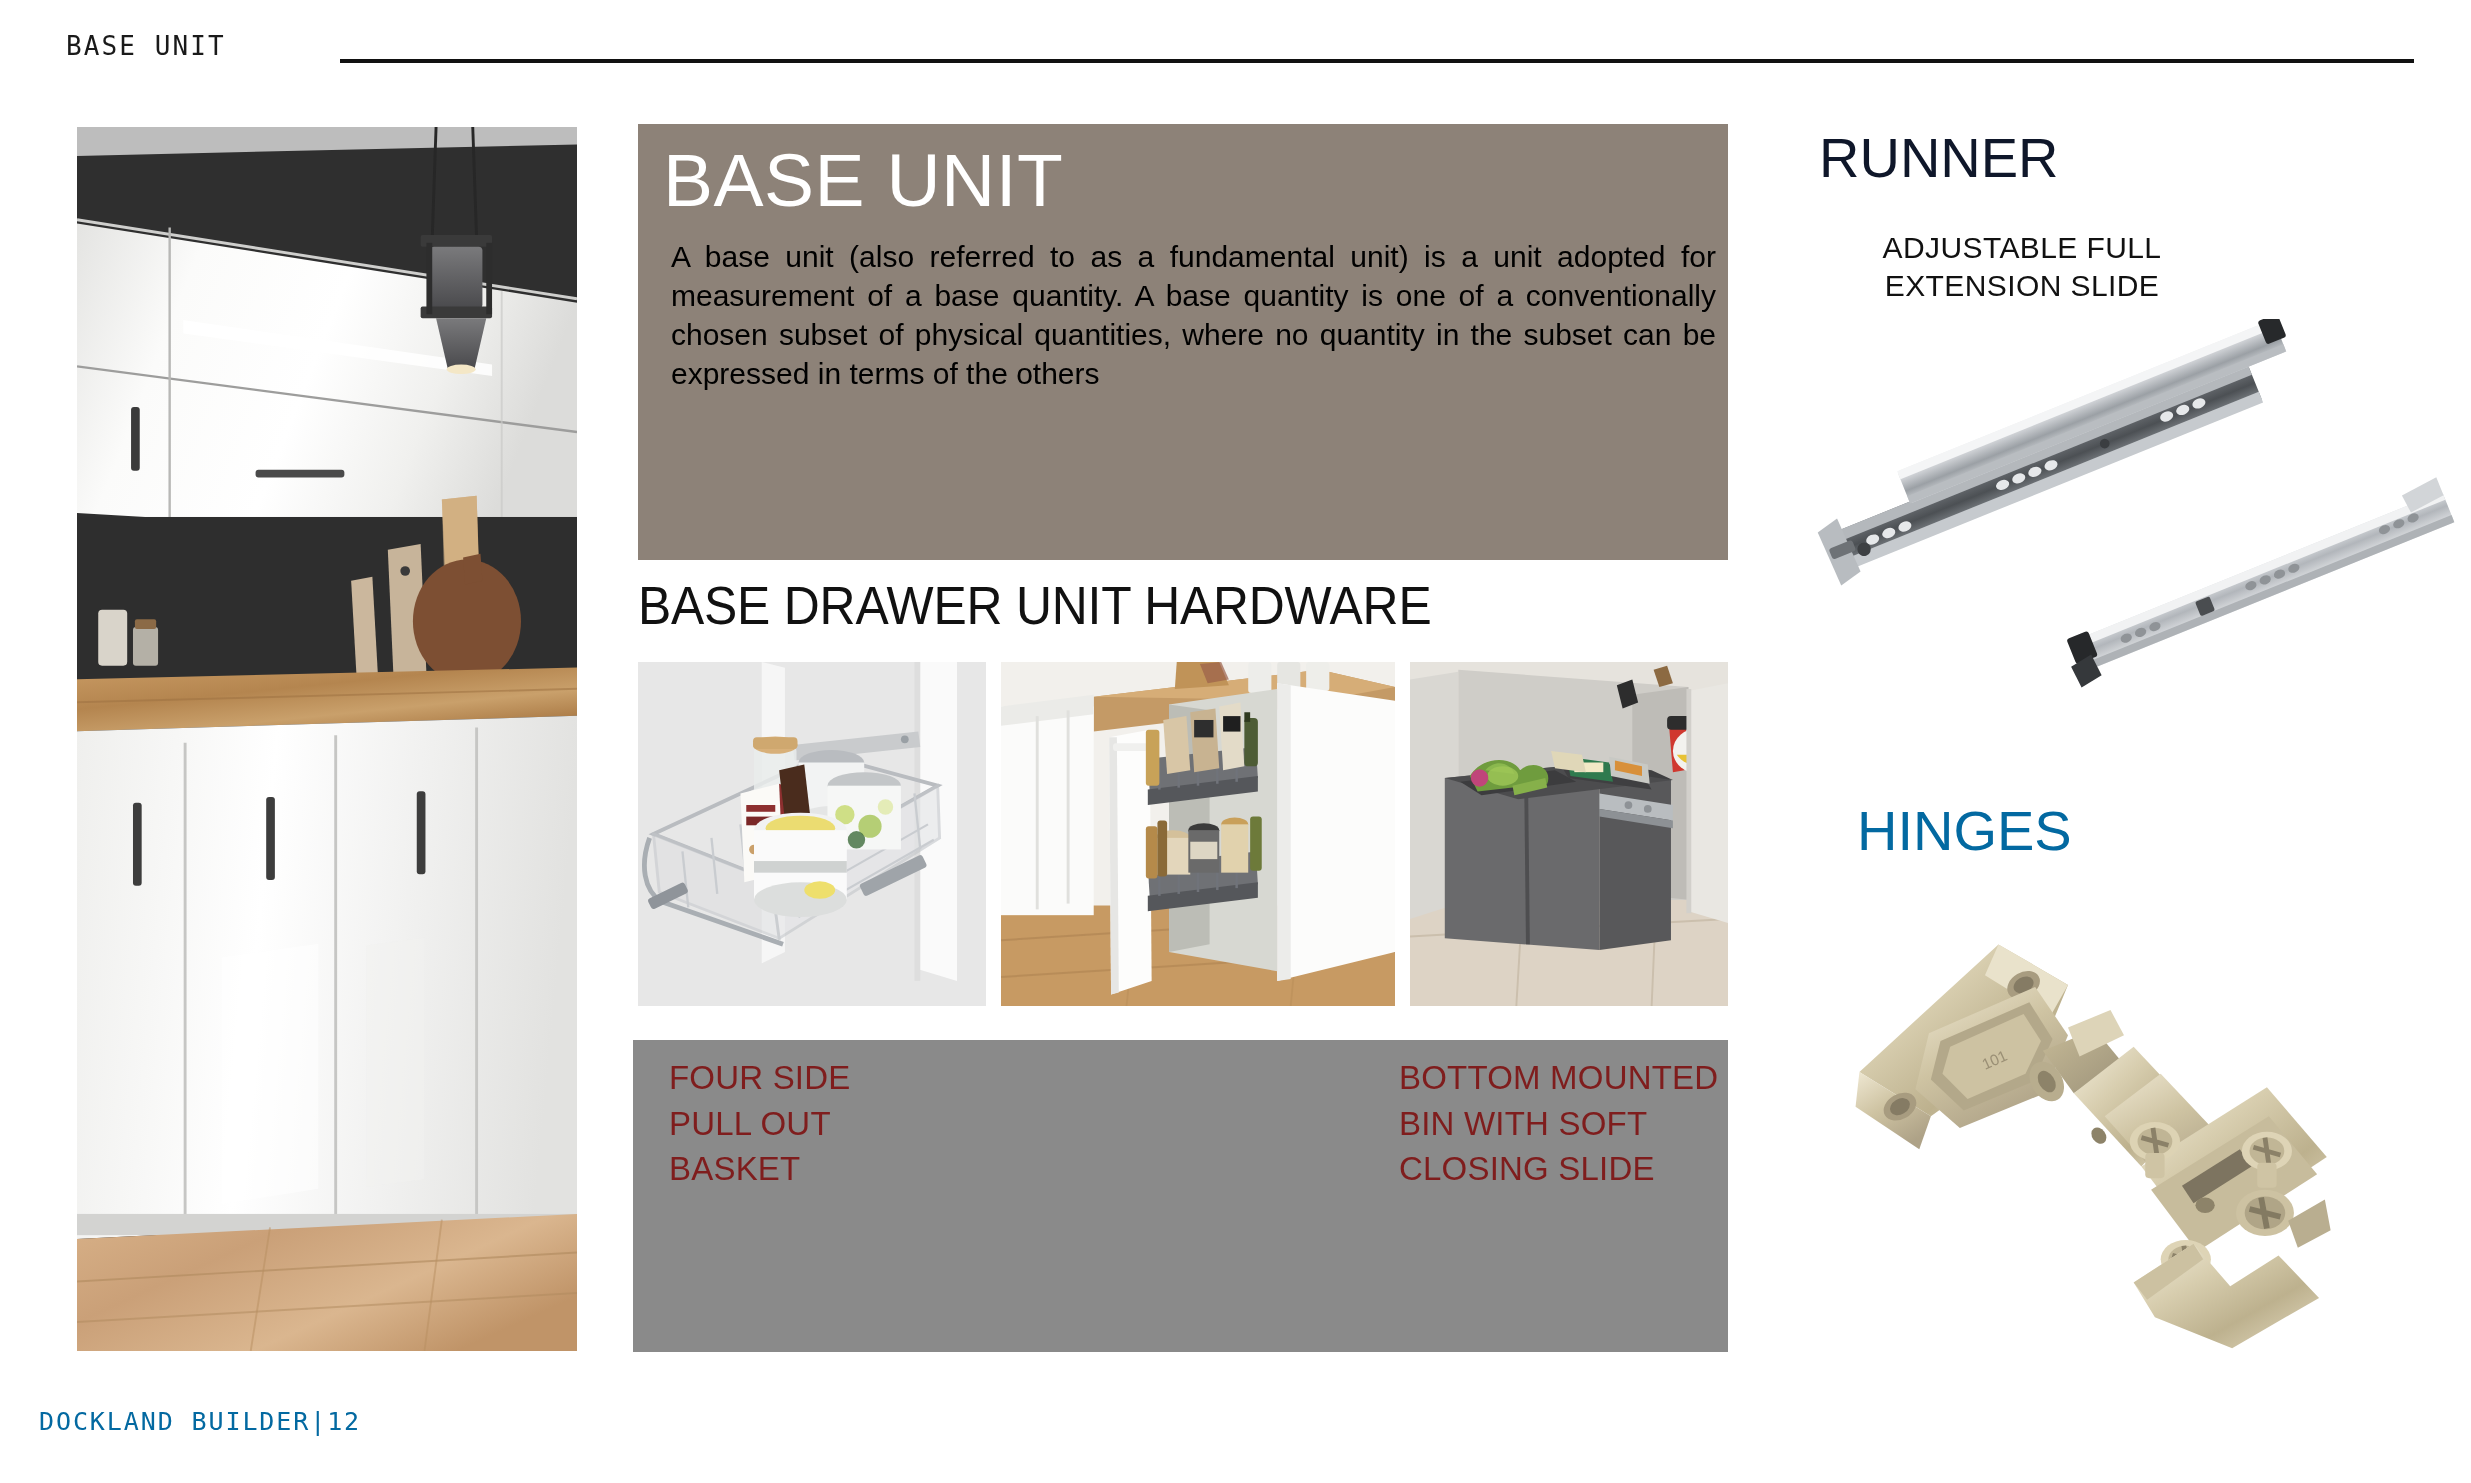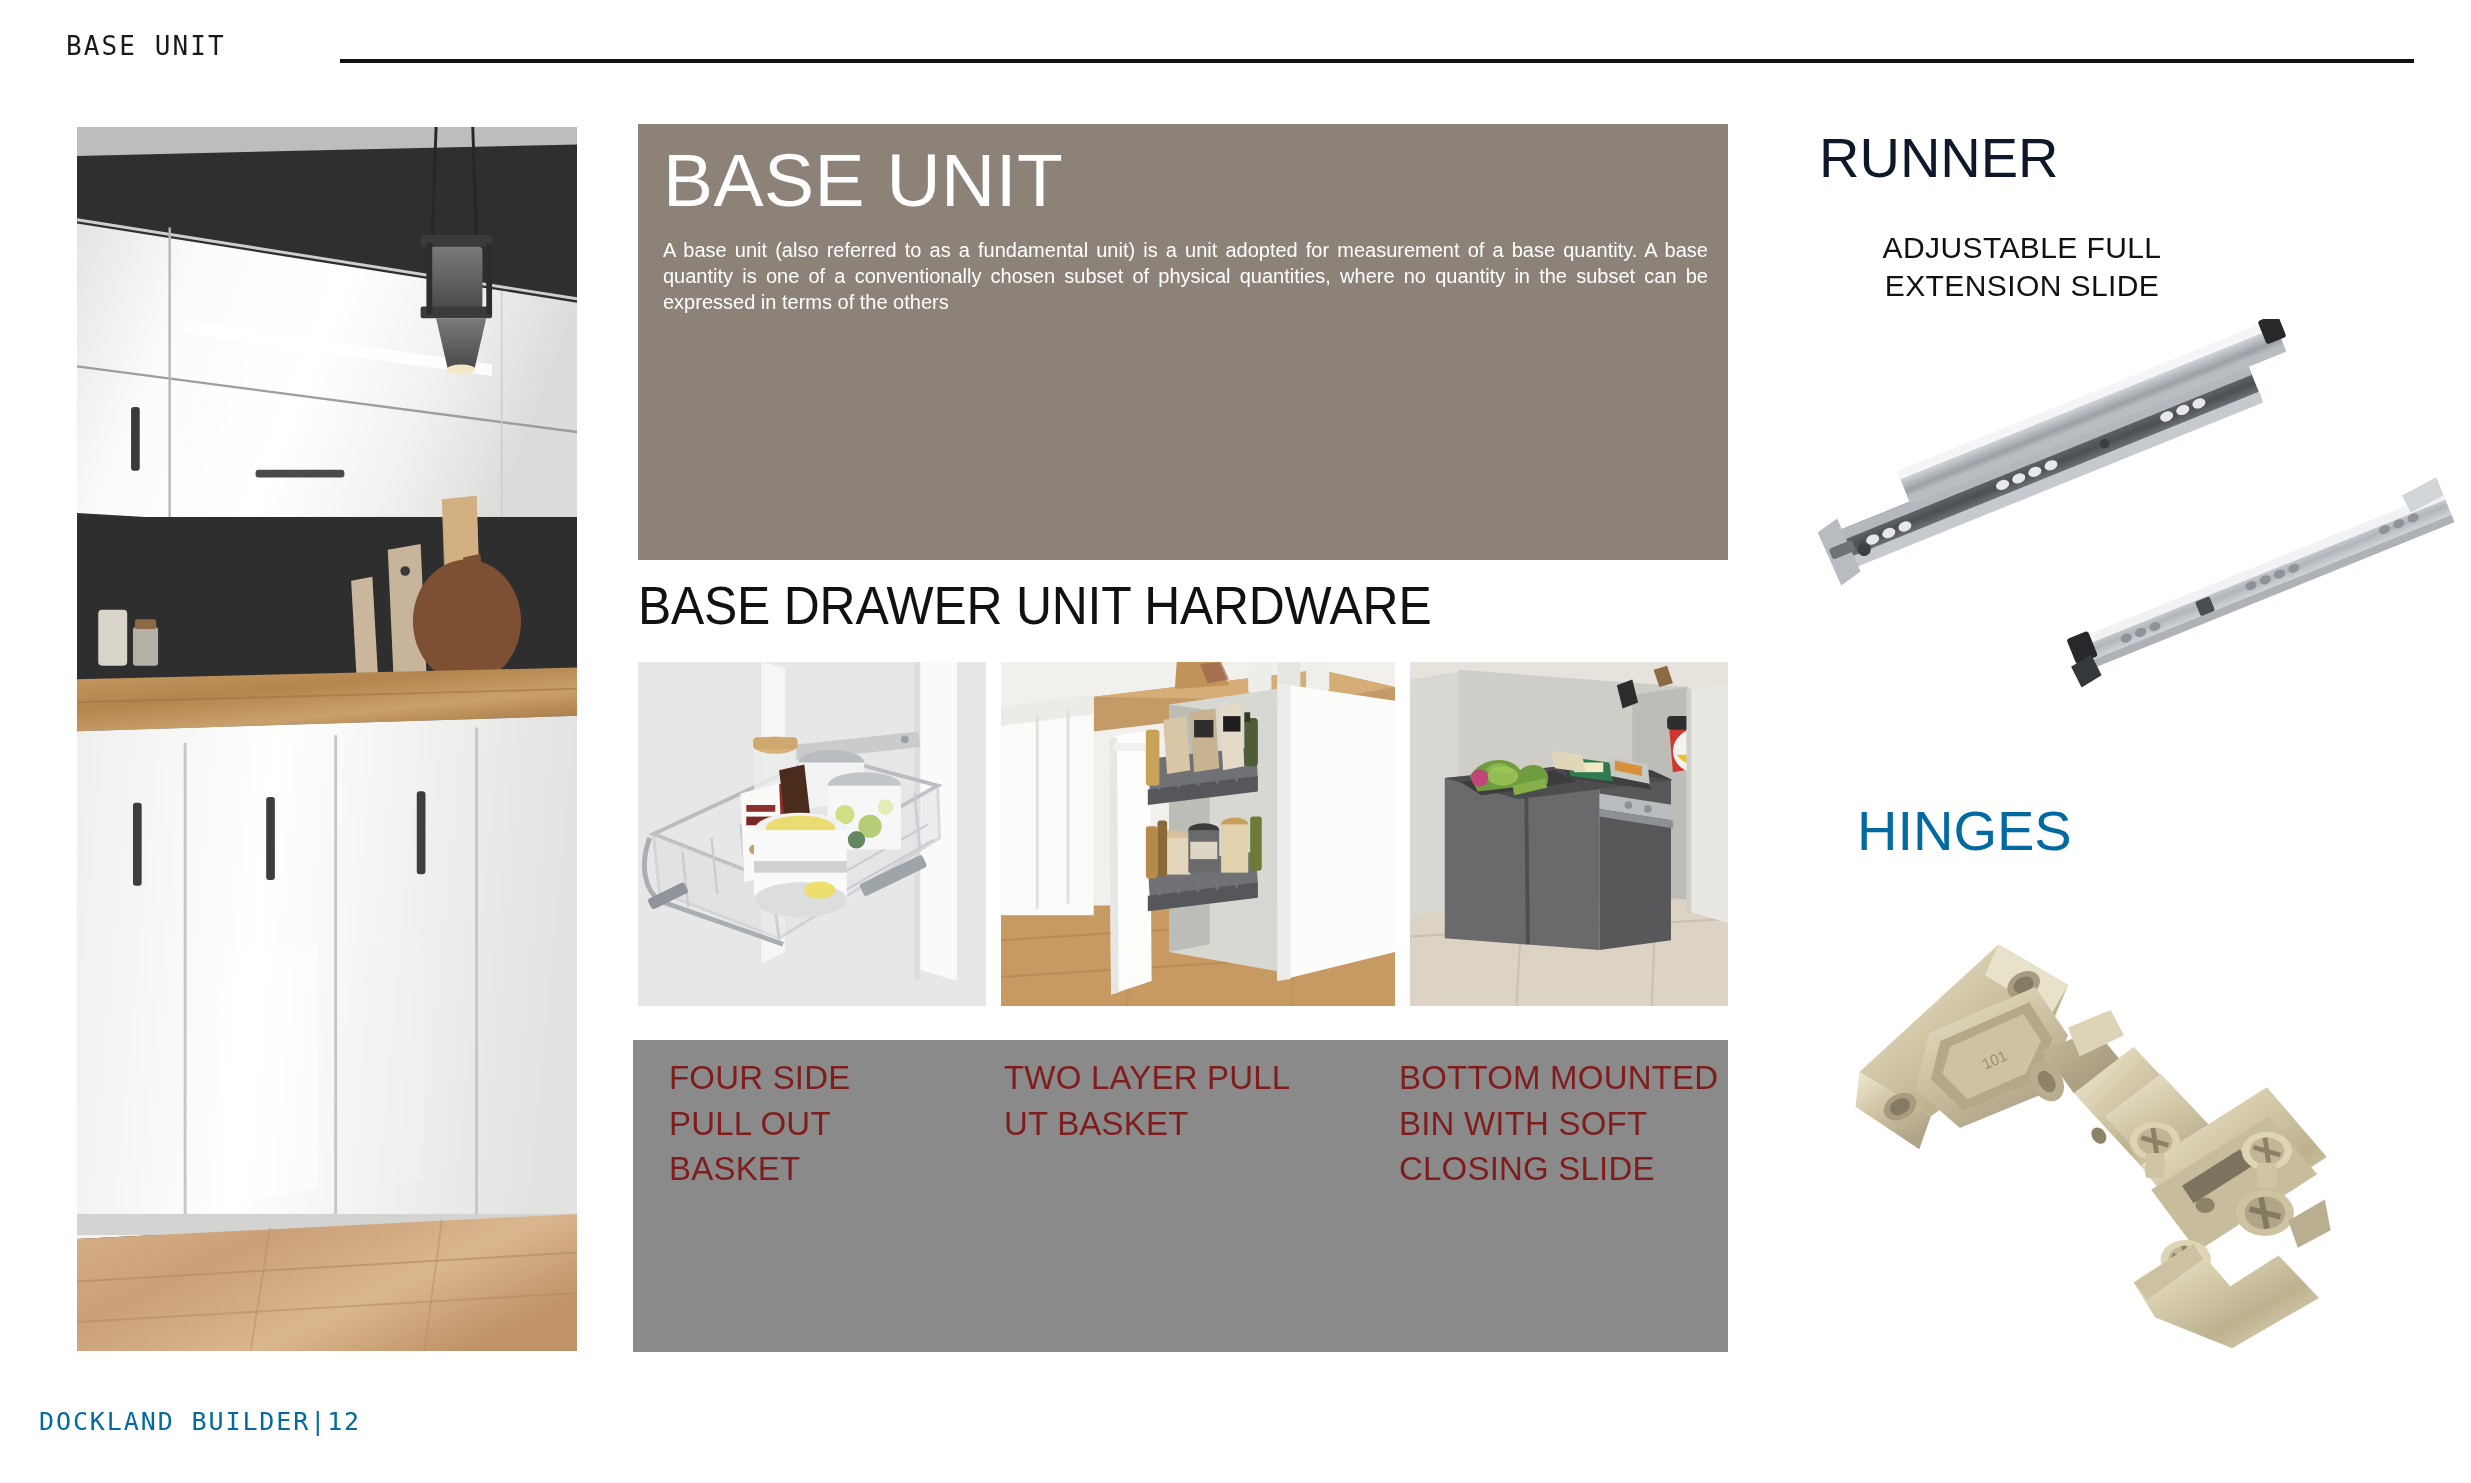--- a/index.html
+++ b/index.html
@@ -47,23 +47,23 @@
     padding:21px 25px 0 25px;
   }
   .intro-title{
     font-family:"Liberation Sans", sans-serif;
     font-size:75px;line-height:0.95;font-weight:400;
     color:#ffffff;letter-spacing:0.5px;margin:0 0 21px 0;
     white-space:nowrap;
   }
   .intro-body{
     font-family:"Liberation Sans", sans-serif;
-    font-size:20px;line-height:1.30;color:#ffffff;
+    font-size:30px;line-height:1.30;color:#000000;
     text-align:justify;text-justify:inter-word;
-    margin:0;width:1045px;
+    margin:8px;width:1045px;
     hyphens:manual;
   }
 
   
   .hw-heading{
     position:absolute;left:638px;top:579px;
     font-family:"Liberation Sans", sans-serif;
     font-size:53px;line-height:1;color:#111111;
     letter-spacing:-0.2px;white-space:nowrap;
     transform:scaleX(0.94);transform-origin:left center;
@@ -441,22 +441,20 @@
         <path d="M288 30 L329 22 L329 270 L288 258 Z" fill="#e9e7e2"></path>
         <rect x="286" y="28" width="5" height="232" fill="#d2d0cb"></rect>
       </svg>
     </div>
   </div>
 
   <div class="cap-panel"></div>
   <div class="cap cap1">FOUR SIDE
 PULL OUT
 BASKET</div>
-  <div class="cap cap2">TWO LAYER PULL
-UT BASKET</div>
   <div class="cap cap3">BOTTOM MOUNTED
 BIN WITH SOFT
 CLOSING SLIDE</div>
 
   <div class="runner-title">RUNNER</div>
   <div class="runner-sub">ADJUSTABLE FULL
 EXTENSION SLIDE</div>
   <div class="runner-img">
     <svg viewBox="0 0 700 420" preserveAspectRatio="none">
       <defs>

